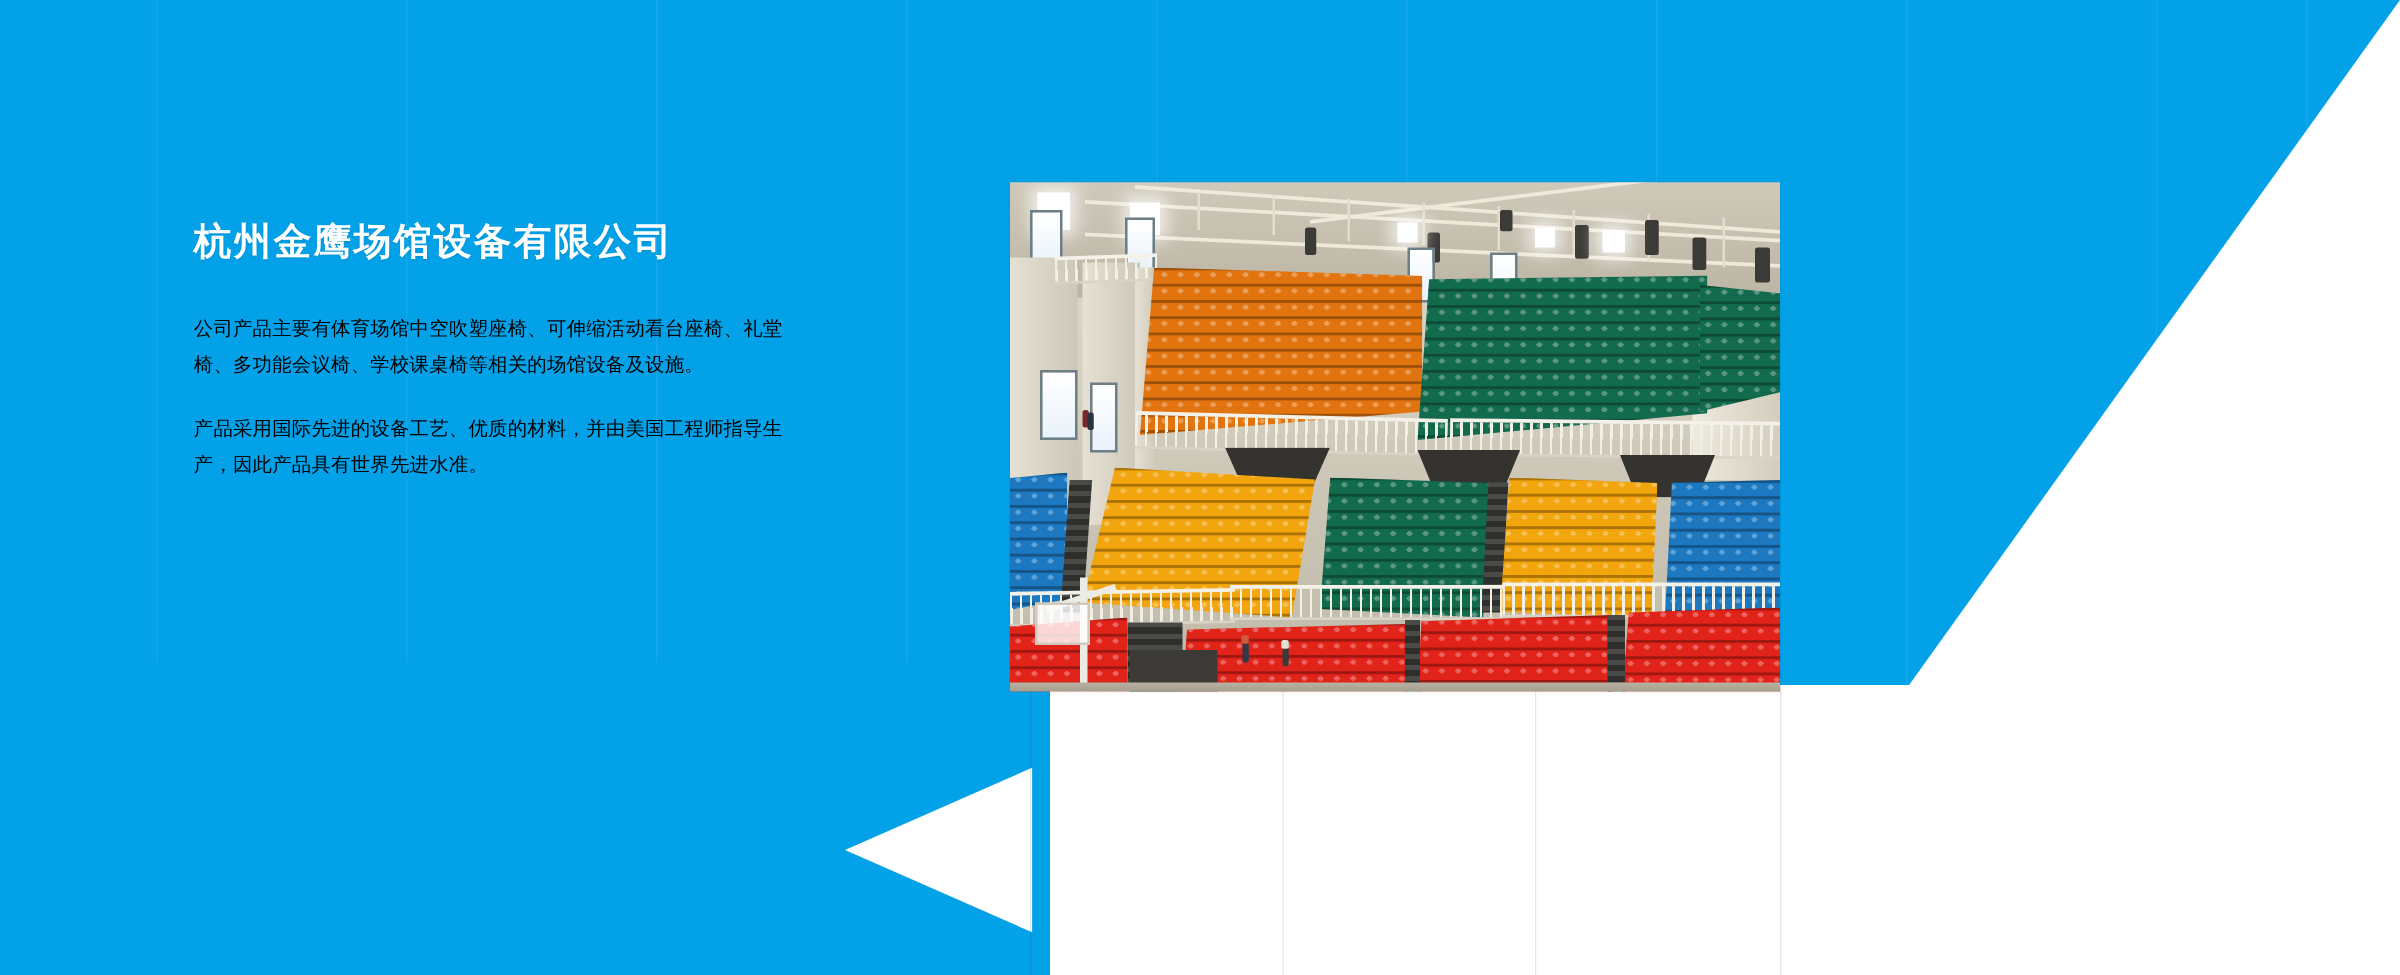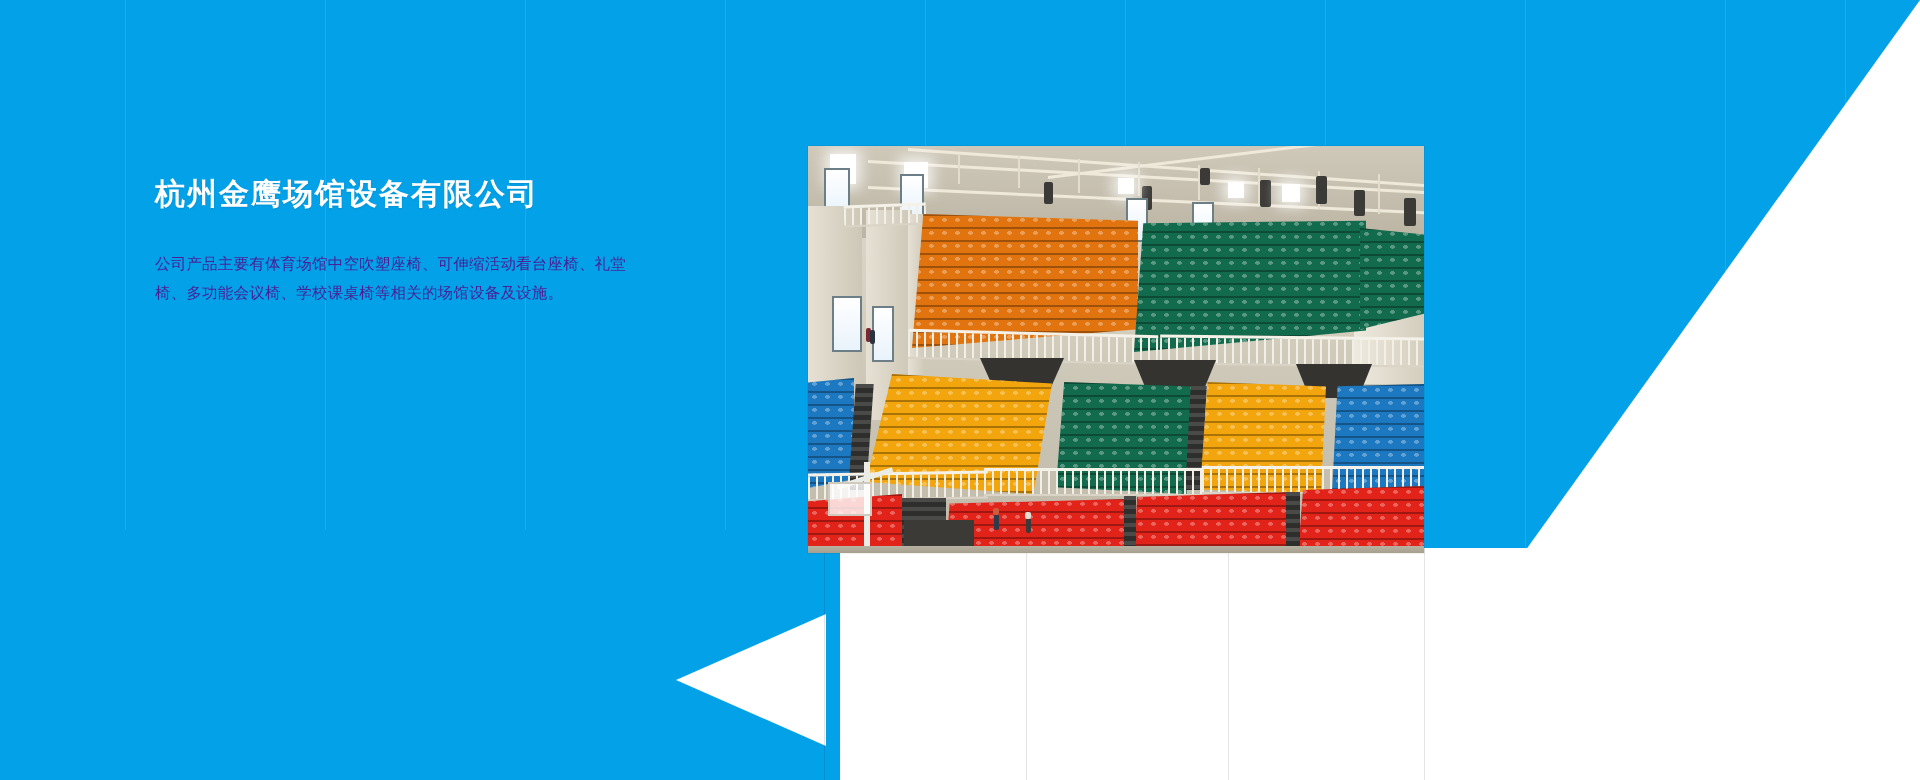--- a/index.html
+++ b/index.html
@@ -86,21 +86,21 @@
     font-weight:bold;
     letter-spacing:2px;
     line-height:1.25;
     color:#ffffff;
     text-shadow:0 1px 2px rgba(0,0,0,0.10);
   }
   .para {
     margin-top:22px;
     font-size:15.5px;
     line-height:29px;
-    color:#4c1d95;
+    color:#000000;
     letter-spacing:0.2px;
     max-width:500px;
   }
   .para.first { margin-top:36px; }
 
   
   .photo-frame {
     position:absolute;
     left:808px; top:146px;
     width:616px; height:407px;
@@ -198,20 +198,21 @@
   <div class="bottom-band-mask"></div>
   <div class="arrow-left"></div>
 
   <div class="corner-wedge"></div>
 
   <div class="text-col">
     <h1 class="company-title">杭州金鹰场馆设备有限公司</h1>
 
     <p class="para first">公司产品主要有体育场馆中空吹塑座椅、可伸缩活动看台座椅、礼堂椅、多功能会议椅、学校课桌椅等相关的场馆设备及设施。</p>
 
+    <p class="para">产品采用国际先进的设备工艺、优质的材料，并由美国工程师指导生产，因此产品具有世界先进水准。</p>
 
   </div>
 
   <div class="photo-frame">
     <span class="sr-only">体育馆彩色伸缩看台座椅实景图</span>
     <div class="photo">
 
       <div class="gym-wall"></div>
       <div class="ceiling"></div>
 

